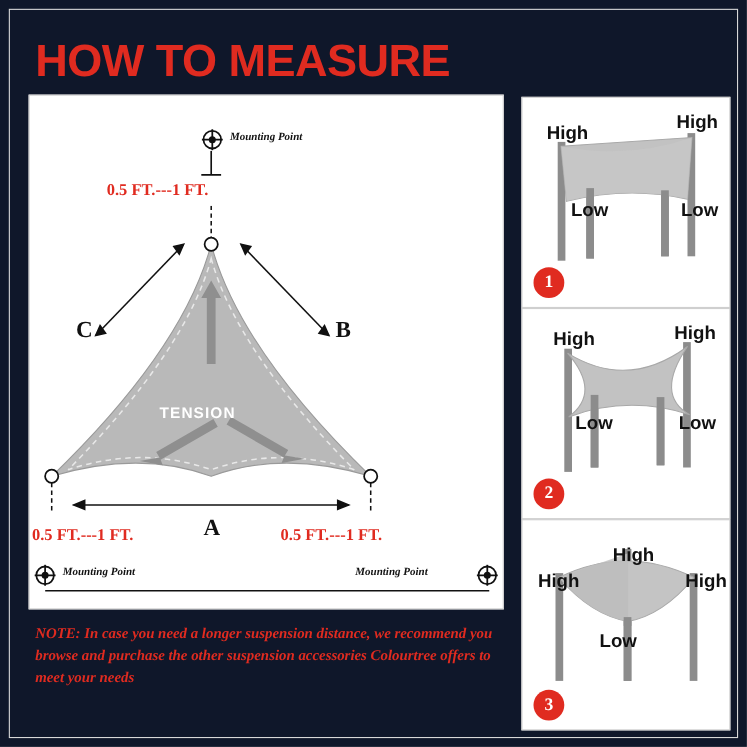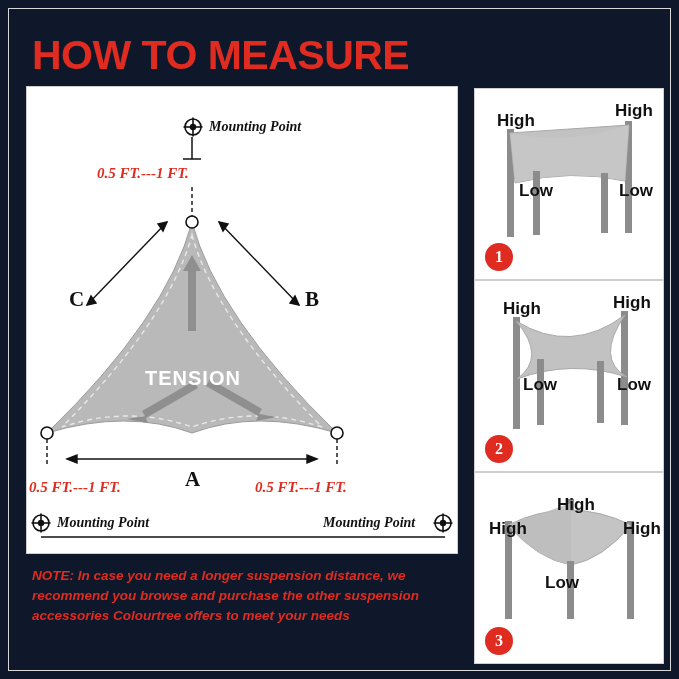--- a/index.html
+++ b/index.html
@@ -56,49 +56,48 @@
   }
   .note {
     position: absolute;
     left: 18px; top: 552px;
     width: 424px;
     font-size: 13.5px;
     line-height: 20px;
     color: #e02b20;
     font-weight: bold;
     font-style: italic;
-    font-family: Liberation Sans, sans-serif;
+    font-family: Liberation Serif, serif;
   }
   
   .lbl {
     position: absolute;
     font-family: "Liberation Serif", serif;
     white-space: nowrap;
   }
   .mount-label {
-    font-size: 14px;
+    font-size: 10px;
     font-weight: bold;
     font-style: italic;
     color: #111111;
   }
   .red-dim {
     font-size: 15px;
     font-weight: bold;
-    font-style: italic;
     color: #e02b20;
     text-align: right;
   }
   .side-letter {
     font-size: 21px;
     font-weight: bold;
     color: #111111;
     font-family: "Liberation Serif", serif;
   }
   .tension {
-    font-size: 20px;
+    font-size: 14px;
     font-weight: bold;
     color: #ffffff;
     letter-spacing: 1px;
     font-family: "Liberation Sans", sans-serif;
   }
   
   .right-panel {
     position: absolute;
     left: 472px; top: 14px;
     width: 193px; height: 651px;

